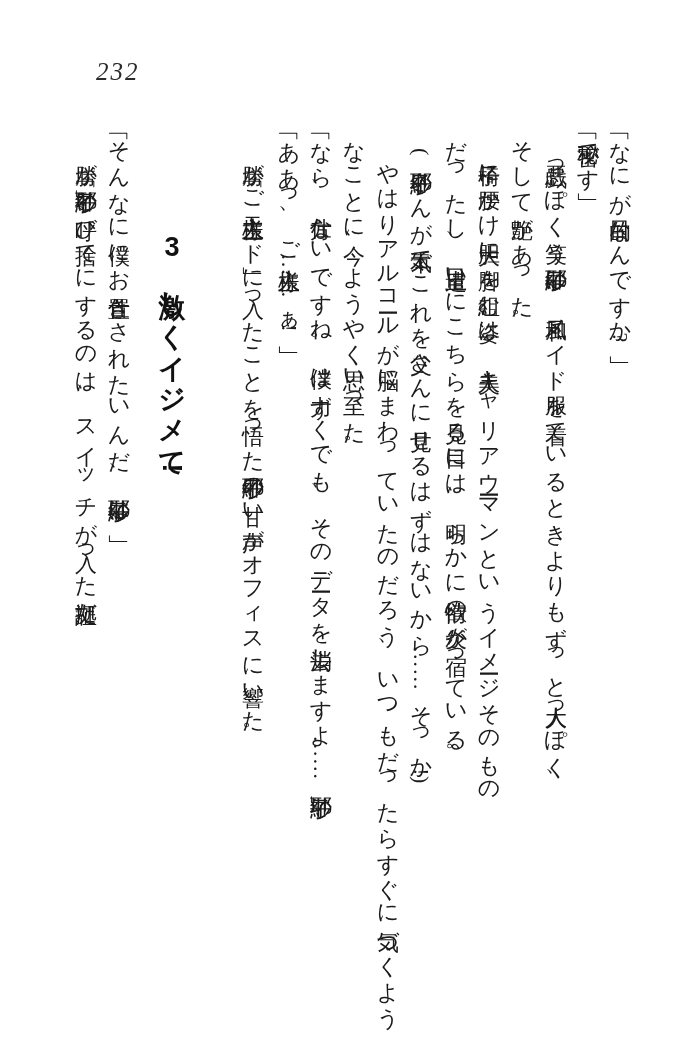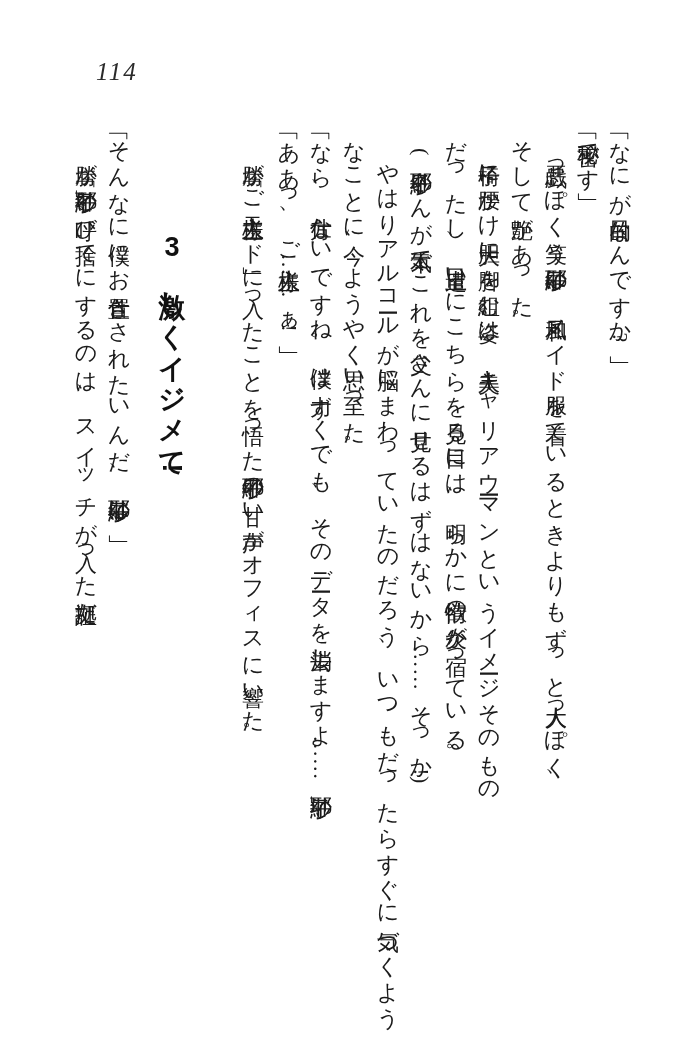--- a/index.html
+++ b/index.html
@@ -57,21 +57,21 @@
   }
   .ch-title {
     padding-top: 12px;
   }
 </style>
 </head>
 <body>
 
 <div class="page">
 
-  <div class="page-number">114</div>
+  <div class="page-number">232</div>
 
   <div class="vline" style="left:609px">「なにが目的なんですか?」</div>
   <div class="vline" style="left:577px">「秘密です」</div>
   <div class="vline indent" style="left:545px">悪戯っぽく笑う紗耶子は、和風メイド服を着ているときよりもずっと大人っぽく、</div>
   <div class="vline" style="left:511px">そして艶があった。</div>
   <div class="vline indent" style="left:478px">椅子に腰かけ大胆に脚を組む姿は、美人キャリアウーマンというイメージそのもの</div>
   <div class="vline" style="left:445px">だったし、上目遣いにこちらを見る目には、明らかに情欲の炎が宿っている。</div>
   <div class="vline indent" style="left:410px">(紗耶子さんが本気でこれを父さんに見せるはずはないから……そっか!)</div>
   <div class="vline indent" style="left:377px">やはりアルコールが脳にまわっていたのだろう、いつもだったらすぐに気づくよう</div>
   <div class="vline" style="left:343px">なことに今、ようやく思い至った。</div>

